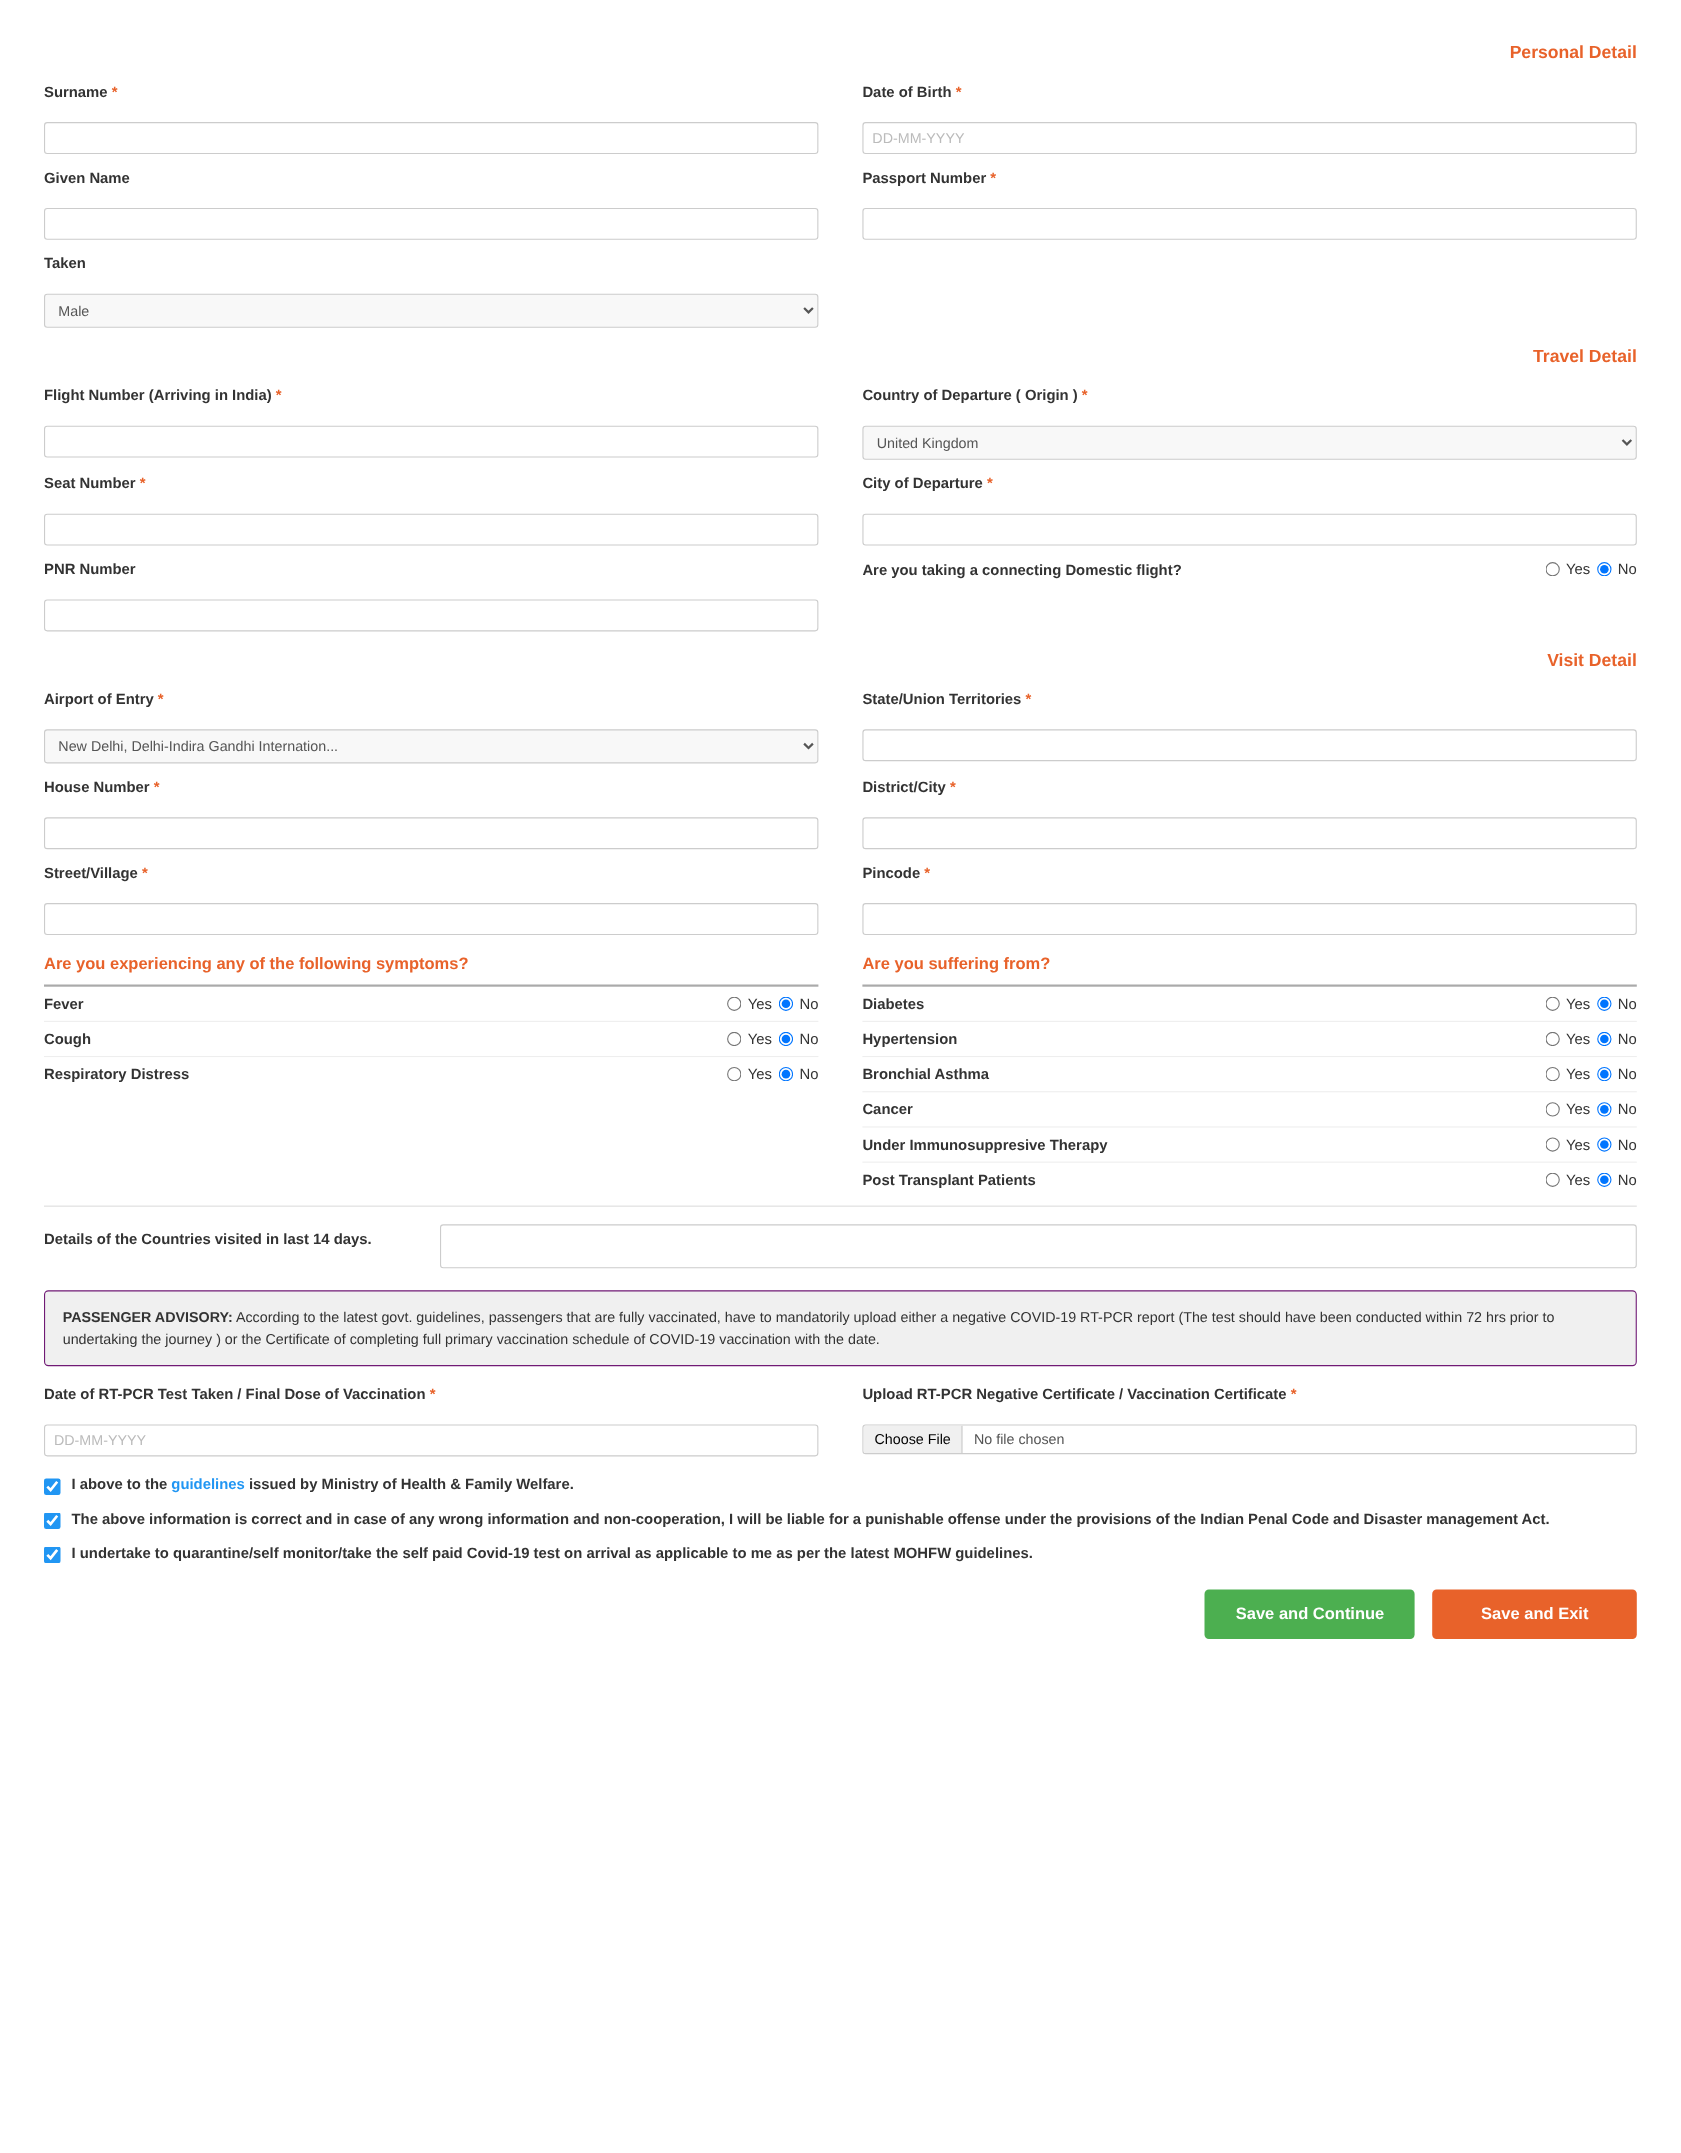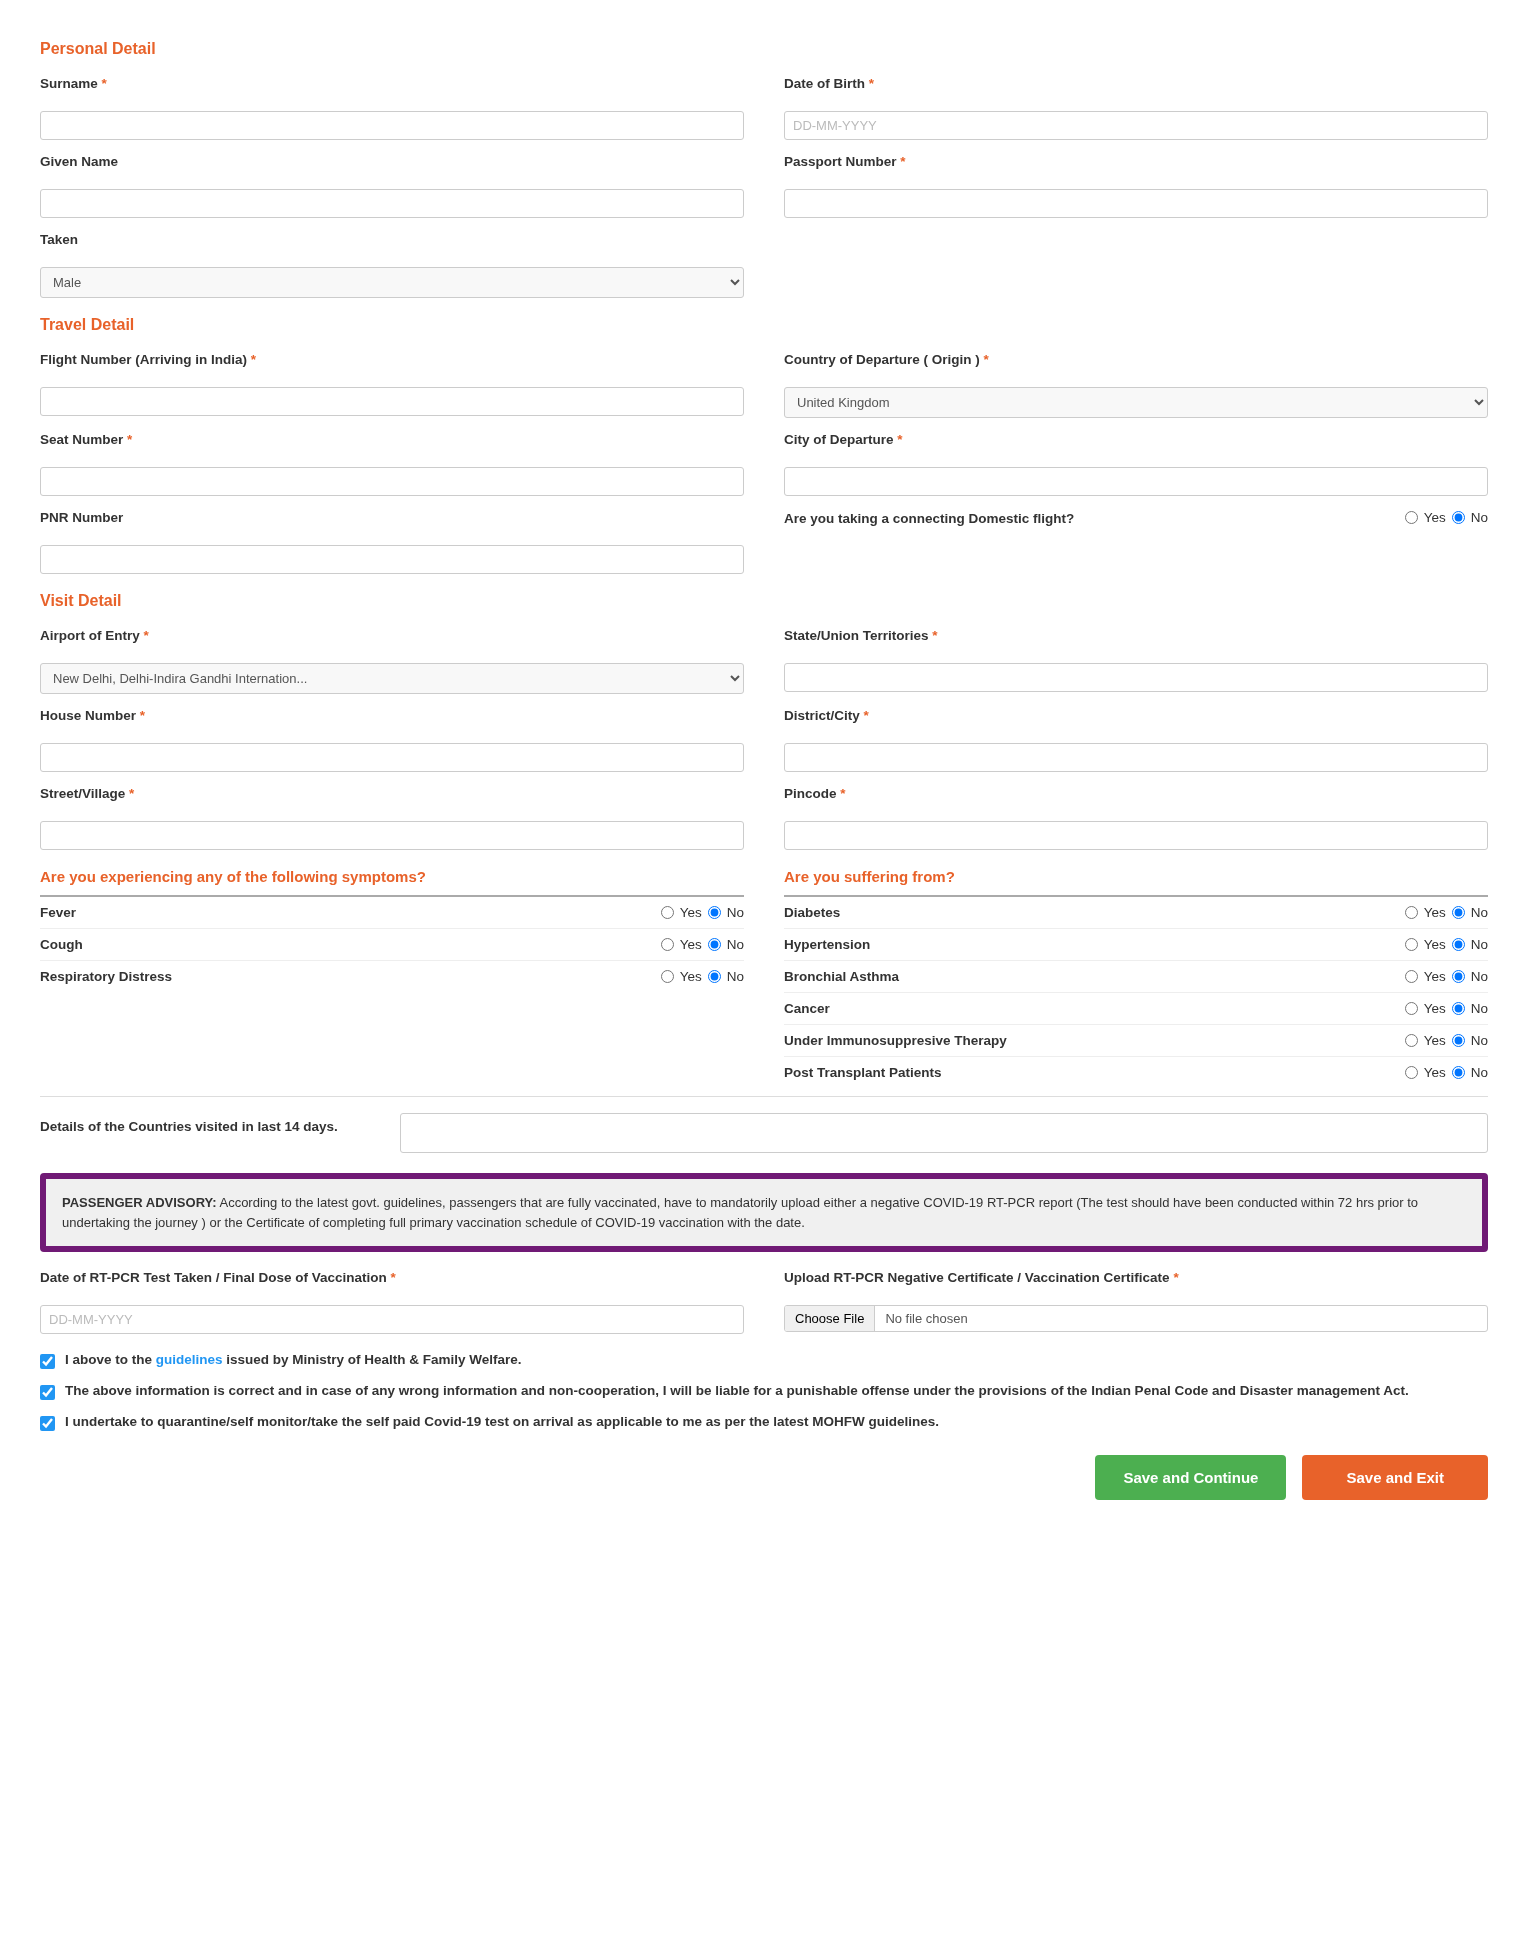--- a/index.html
+++ b/index.html
@@ -10,20 +10,21 @@
       background: #fff;
       padding: 30px 40px;
       max-width: 1528px;
     }
     .section-title {
       color: #e8622a;
       font-size: 16px;
       font-weight: bold;
       margin-bottom: 18px;
       margin-top: 10px;
+      text-align: right;
     }
     .form-grid {
       display: grid;
       grid-template-columns: 1fr 1fr;
       gap: 14px 40px;
       margin-bottom: 18px;
     }
     .form-group {
       display: flex;
       flex-direction: column;
@@ -115,21 +116,21 @@
     }
     .countries-input {
       flex: 1;
       border: 1px solid #ccc;
       border-radius: 3px;
       padding: 6px 8px;
       height: 40px;
     }
     .advisory-box {
       background: #f0f0f0;
-      border: 6px solid #701a75;
+      border: 1px solid #701a75;
       border-radius: 4px;
       padding: 14px 16px;
       font-size: 13px;
       margin-bottom: 18px;
       line-height: 1.5;
     }
     .advisory-box strong { font-weight: bold; }
     .upload-section {
       display: grid;
       grid-template-columns: 1fr 1fr;

